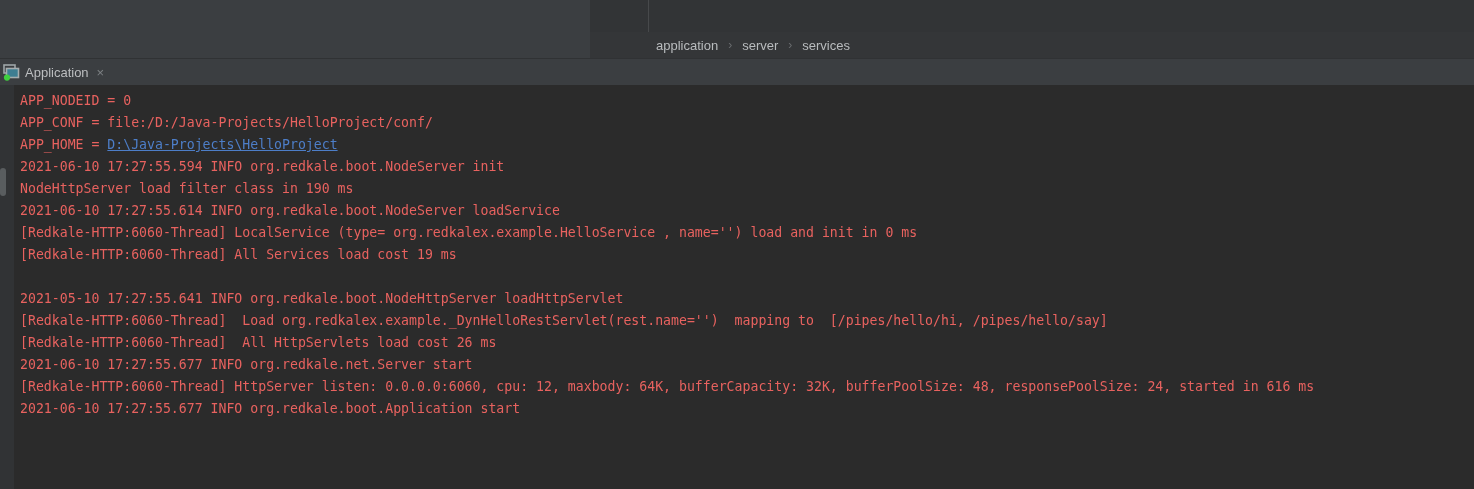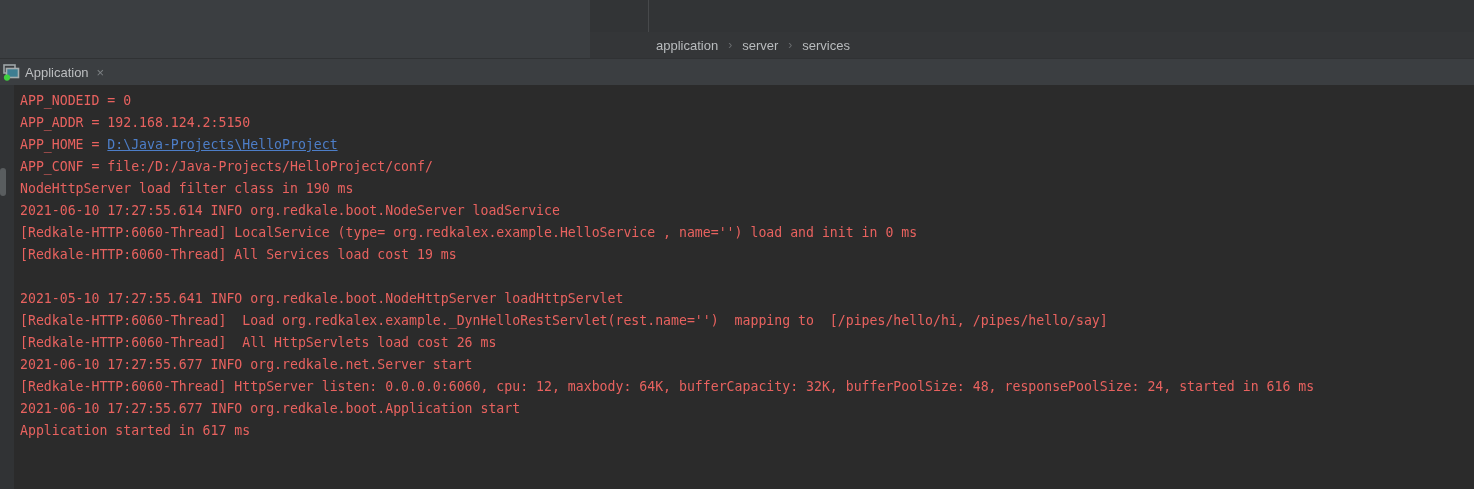--- a/index.html
+++ b/index.html
@@ -75,31 +75,30 @@
     </div>
     <div class="tab-underline"></div>
   </div>
 
   <div class="console">
     <div class="gutter">
       <div class="scroll-thumb"></div>
     </div>
     <div class="log">
         <div class="log-line"><span class="err">APP_NODEID = 0</span></div>
-        <div class="log-line"><span class="err">APP_ADDR = 192.168.124.2:5150</span></div>
+        <div class="log-line"><span class="err">APP_CONF = file:/D:/Java-Projects/HelloProject/conf/</span></div>
         <div class="log-line"><span class="err">APP_HOME = </span><span class="link">D:\Java-Projects\HelloProject</span></div>
-        <div class="log-line"><span class="err">APP_CONF = file:/D:/Java-Projects/HelloProject/conf/</span></div>
+        <div class="log-line"><span class="err">2021-06-10 17:27:55.594 INFO org.redkale.boot.NodeServer init</span></div>
         <div class="log-line"><span class="err">NodeHttpServer load filter class in 190 ms</span></div>
         <div class="log-line"><span class="err">2021-06-10 17:27:55.614 INFO org.redkale.boot.NodeServer loadService</span></div>
         <div class="log-line"><span class="err">[Redkale-HTTP:6060-Thread] LocalService (type= org.redkalex.example.HelloService , name='') load and init in 0 ms</span></div>
         <div class="log-line"><span class="err">[Redkale-HTTP:6060-Thread] All Services load cost 19 ms</span></div>
         <div class="log-line">&nbsp;</div>
         <div class="log-line"><span class="err">2021-05-10 17:27:55.641 INFO org.redkale.boot.NodeHttpServer loadHttpServlet</span></div>
         <div class="log-line"><span class="err">[Redkale-HTTP:6060-Thread]  Load org.redkalex.example._DynHelloRestServlet(rest.name='')  mapping to  [/pipes/hello/hi, /pipes/hello/say]</span></div>
         <div class="log-line"><span class="err">[Redkale-HTTP:6060-Thread]  All HttpServlets load cost 26 ms</span></div>
         <div class="log-line"><span class="err">2021-06-10 17:27:55.677 INFO org.redkale.net.Server start</span></div>
         <div class="log-line"><span class="err">[Redkale-HTTP:6060-Thread] HttpServer listen: 0.0.0.0:6060, cpu: 12, maxbody: 64K, bufferCapacity: 32K, bufferPoolSize: 48, responsePoolSize: 24, started in 616 ms</span></div>
         <div class="log-line"><span class="err">2021-06-10 17:27:55.677 INFO org.redkale.boot.Application start</span></div>
-        <div class="log-line"><span class="err">Application started in 617 ms</span></div>
       </div>
   </div>
 
 </div>
 
 </body></html>

